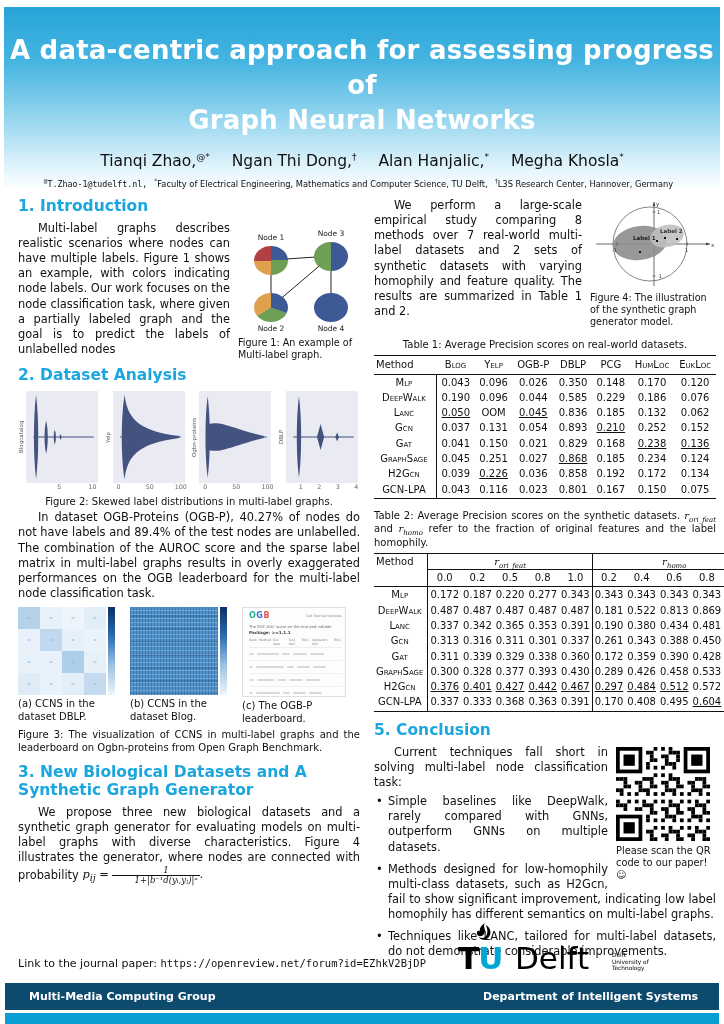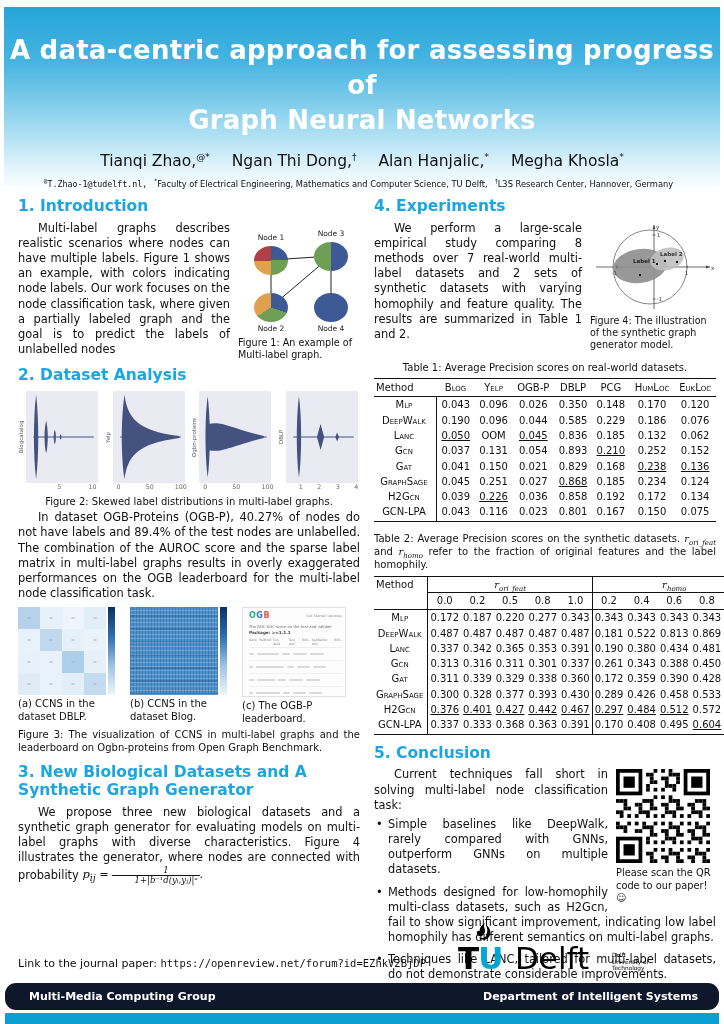--- a/index.html
+++ b/index.html
@@ -102,21 +102,21 @@
   .linkline{position:absolute;left:18px;top:957px;font-size:11px;}
   .linkline .url{font-family:"DejaVu Sans Mono","Liberation Mono",monospace;font-size:10.5px;}
   .tud{position:absolute;left:458px;top:926px;height:52px;display:flex;align-items:flex-end;}
   .tud-mark{position:relative;width:150px;height:52px;}
   .tud-tu{position:absolute;left:0;bottom:2px;font-size:31px;font-weight:bold;letter-spacing:-1px;}
   .tud-tu .t{color:#000;}
   .tud-tu .u{color:#00a6d6;}
   .tud-delft{position:absolute;left:57px;bottom:2px;font-size:31px;color:#000;letter-spacing:0;}
   .tud-flame{position:absolute;left:14px;top:-4px;}
   .tud-sub{font-size:5.8px;line-height:1.15;color:#000;margin-left:4px;padding-bottom:6px;width:44px;}
-  .bar1{position:absolute;left:5px;right:5px;top:983px;height:27px;background:#0f172a;border-radius:11px;}
+  .bar1{position:absolute;left:5px;right:5px;top:983px;height:27px;background:#0c4a6e;}
   .bar1 span{position:absolute;top:0;line-height:27px;color:#fff;font-weight:bold;font-size:11px;}
   .bar1 .l{left:24px;}
   .bar1 .r{left:478px;}
   .bar2{position:absolute;left:5px;right:5px;top:1013px;height:11px;background:#0b9ed2;}
   svg{display:block;}
 </style>
 </head>
 <body>
 
 <div class="poster">
@@ -320,21 +320,20 @@
       </div>
       <div class="figcap" style="font-size:10px;margin-top:4px;text-align:justify;">Figure 3: The visualization of CCNS in multi-label graphs and the leaderboard on Ogbn-proteins from Open Graph Benchmark.</div>
     </div>
 
     <h2 class="sec">3. New Biological Datasets and A Synthetic Graph Generator</h2>
     <p class="para"><span>We propose three new biological datasets and a synthetic graph generator for evaluating models on multi-label graphs with diverse characteristics. Figure 4 illustrates the generator, where nodes are connected with probability </span><span class="math"><i><span>p</span><sub>ij</sub></i><span> = </span><span class="frac"><span class="num">1</span><span class="den">1+|b⁻¹d(yᵢ,yⱼ)|ᵃ</span></span><span>.</span></span></p>
   </div>
 
   <div class="col col-right">
 
-    <h2 class="sec">4. Experiments</h2>
 
     <div class="fig4">
       <svg width="126" height="92" viewBox="0 0 126 92">
         <line x1="6" y1="46" x2="120" y2="46" stroke="#444" stroke-width="0.8"></line>
         <line x1="64" y1="4" x2="64" y2="88" stroke="#444" stroke-width="0.8"></line>
         <polygon points="120,46 116,44.6 116,47.4" fill="#444"></polygon>
         <polygon points="64,4 62.6,8 65.4,8" fill="#444"></polygon>
         <circle cx="60" cy="46" r="37" fill="none" stroke="#666" stroke-width="0.8"></circle>
         <ellipse cx="50" cy="45" rx="27" ry="17" fill="#8f8f8f" opacity="0.92" transform="rotate(-8 50 45)"></ellipse>
         <ellipse cx="77" cy="38" rx="17" ry="11" fill="#bfbfbf" opacity="0.88" transform="rotate(-14 77 38)"></ellipse>

